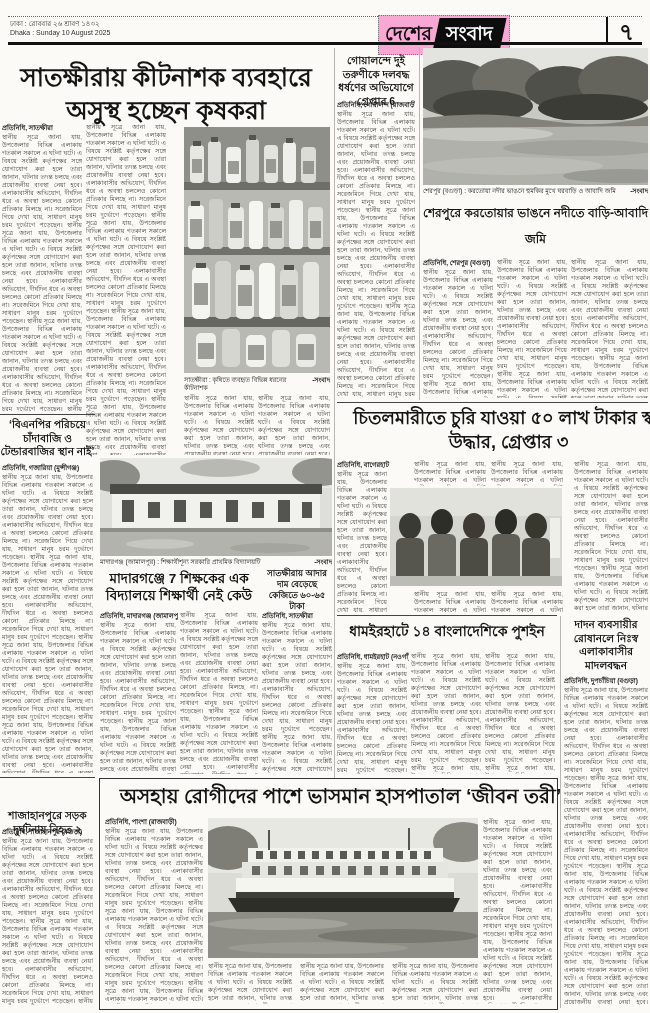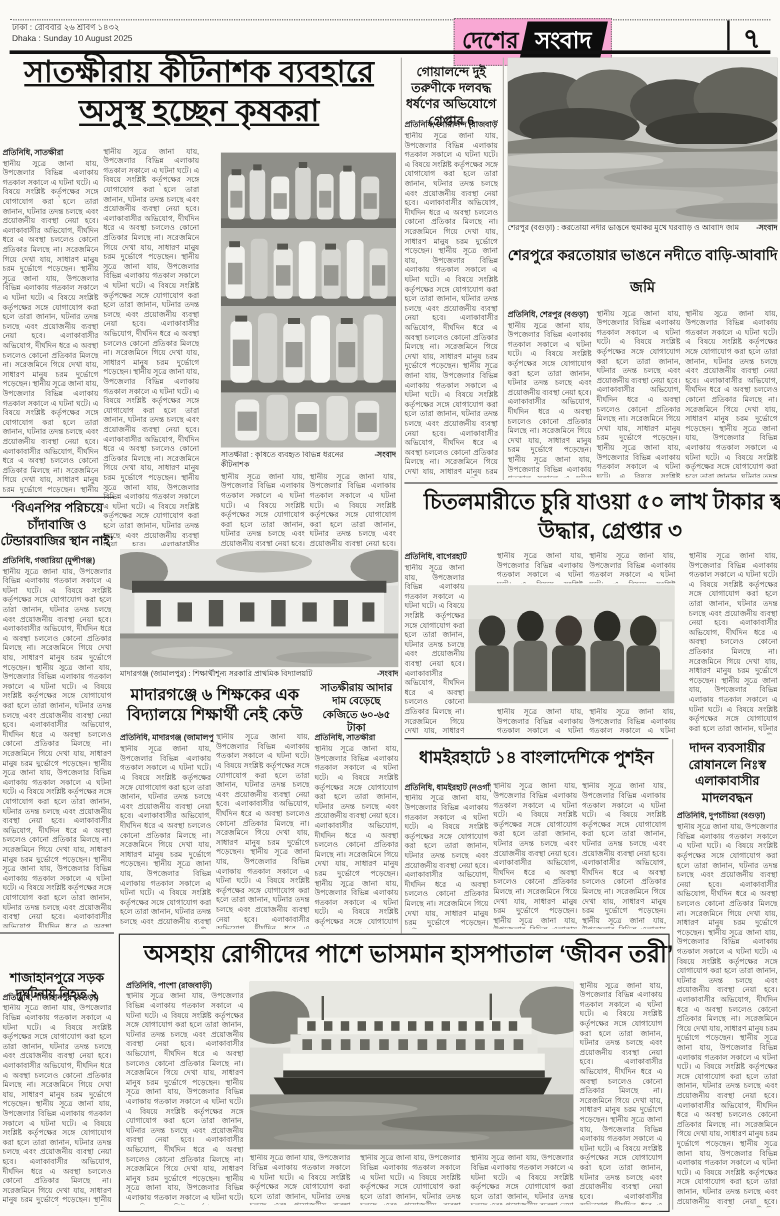--- a/index.html
+++ b/index.html
@@ -46,21 +46,21 @@
 <div class="abs mast-date" style="left:10px;top:19px;">ঢাকা : রোববার ২৬ শ্রাবণ ১৪৩২</div>
 <div class="abs mast-date" style="left:10px;top:28px;">Dhaka : Sunday 10 August 2025</div>
 <div class="abs logo-wrap" style="left:378px;top:15px;">
   <span class="logo-light">দেশের</span>
   <span class="logo-dark"><span>সংবাদ</span></span>
 </div>
 <div class="abs mast-vline" style="left:606px;top:17px;height:25px;"></div>
 <div class="abs page-no" style="left:619px;top:14px;">৭</div>
 <div class="abs thick-rule" style="left:8px;top:42px;width:634px;height:3px;"></div>
 
-<div class="abs hl h-main" style="left:0px;top:44px;width:332px;height:70px;text-decoration:underline;">সাতক্ষীরায় কীটনাশক ব্যবহারে অসুস্থ হচ্ছেন কৃষকরা</div>
+<div class="abs hl h-main" style="left:0px;top:61px;width:332px;height:70px;">সাতক্ষীরায় কীটনাশক ব্যবহারে অসুস্থ হচ্ছেন কৃষকরা</div>
 <div class="abs dateline" style="left:2px;top:123px;width:82px;">প্রতিনিধি, সাতক্ষীরা</div>
 <div class="abs col" style="left:2px;top:133px;width:80px;height:278px;">স্থানীয় সূত্রে জানা যায়, উপজেলার বিভিন্ন এলাকায় গতকাল সকালে এ ঘটনা ঘটে। এ বিষয়ে সংশ্লিষ্ট কর্তৃপক্ষের সঙ্গে যোগাযোগ করা হলে তারা জানান, ঘটনার তদন্ত চলছে এবং প্রয়োজনীয় ব্যবস্থা নেয়া হবে। এলাকাবাসীর অভিযোগ, দীর্ঘদিন ধরে এ অবস্থা চললেও কোনো প্রতিকার মিলছে না। সরেজমিনে গিয়ে দেখা যায়, সাধারণ মানুষ চরম দুর্ভোগে পড়েছেন। স্থানীয় সূত্রে জানা যায়, উপজেলার বিভিন্ন এলাকায় গতকাল সকালে এ ঘটনা ঘটে। এ বিষয়ে সংশ্লিষ্ট কর্তৃপক্ষের সঙ্গে যোগাযোগ করা হলে তারা জানান, ঘটনার তদন্ত চলছে এবং প্রয়োজনীয় ব্যবস্থা নেয়া হবে। এলাকাবাসীর অভিযোগ, দীর্ঘদিন ধরে এ অবস্থা চললেও কোনো প্রতিকার মিলছে না। সরেজমিনে গিয়ে দেখা যায়, সাধারণ মানুষ চরম দুর্ভোগে পড়েছেন। স্থানীয় সূত্রে জানা যায়, উপজেলার বিভিন্ন এলাকায় গতকাল সকালে এ ঘটনা ঘটে। এ বিষয়ে সংশ্লিষ্ট কর্তৃপক্ষের সঙ্গে যোগাযোগ করা হলে তারা জানান, ঘটনার তদন্ত চলছে এবং প্রয়োজনীয় ব্যবস্থা নেয়া হবে। এলাকাবাসীর অভিযোগ, দীর্ঘদিন ধরে এ অবস্থা চললেও কোনো প্রতিকার মিলছে না। সরেজমিনে গিয়ে দেখা যায়, সাধারণ মানুষ চরম দুর্ভোগে পড়েছেন। স্থানীয় সূত্রে জানা যায়, উপজেলার বিভিন্ন এলাকায় গতকাল সকালে এ ঘটনা ঘটে। এ বিষয়ে সংশ্লিষ্ট কর্তৃপক্ষের সঙ্গে যোগাযোগ করা হলে তারা জানান, ঘটনার তদন্ত চলছে এবং প্রয়োজনীয় ব্যবস্থা নেয়া হবে। এলাকাবাসীর অভিযোগ, দীর্ঘদিন ধরে এ অবস্থা চললেও কোনো প্রতিকার মিলছে না। সরেজমিনে গিয়ে দেখা যায়, সাধারণ মানুষ চরম দুর্ভোগে পড়েছেন। স্থানীয় সূত্রে জানা যায়, উপজেলার বিভিন্ন এলাকায় গতকাল সকালে এ ঘটনা ঘটে। এ বিষয়ে সংশ্লিষ্ট কর্তৃপক্ষের সঙ্গে যোগাযোগ করা হলে তারা জানান, ঘটনার তদন্ত চলছে এবং প্রয়োজনীয় ব্যবস্থা নেয়া হবে। এলাকাবাসীর অভিযোগ, দীর্ঘদিন ধরে এ অবস্থা চললেও কোনো প্রতিকার মিলছে না। সরেজমিনে গিয়ে দেখা যায়, সাধারণ মানুষ চরম দুর্ভোগে পড়েছেন। </div>
 <div class="abs col" style="left:86px;top:123px;width:80px;height:332px;">স্থানীয় সূত্রে জানা যায়, উপজেলার বিভিন্ন এলাকায় গতকাল সকালে এ ঘটনা ঘটে। এ বিষয়ে সংশ্লিষ্ট কর্তৃপক্ষের সঙ্গে যোগাযোগ করা হলে তারা জানান, ঘটনার তদন্ত চলছে এবং প্রয়োজনীয় ব্যবস্থা নেয়া হবে। এলাকাবাসীর অভিযোগ, দীর্ঘদিন ধরে এ অবস্থা চললেও কোনো প্রতিকার মিলছে না। সরেজমিনে গিয়ে দেখা যায়, সাধারণ মানুষ চরম দুর্ভোগে পড়েছেন। স্থানীয় সূত্রে জানা যায়, উপজেলার বিভিন্ন এলাকায় গতকাল সকালে এ ঘটনা ঘটে। এ বিষয়ে সংশ্লিষ্ট কর্তৃপক্ষের সঙ্গে যোগাযোগ করা হলে তারা জানান, ঘটনার তদন্ত চলছে এবং প্রয়োজনীয় ব্যবস্থা নেয়া হবে। এলাকাবাসীর অভিযোগ, দীর্ঘদিন ধরে এ অবস্থা চললেও কোনো প্রতিকার মিলছে না। সরেজমিনে গিয়ে দেখা যায়, সাধারণ মানুষ চরম দুর্ভোগে পড়েছেন। স্থানীয় সূত্রে জানা যায়, উপজেলার বিভিন্ন এলাকায় গতকাল সকালে এ ঘটনা ঘটে। এ বিষয়ে সংশ্লিষ্ট কর্তৃপক্ষের সঙ্গে যোগাযোগ করা হলে তারা জানান, ঘটনার তদন্ত চলছে এবং প্রয়োজনীয় ব্যবস্থা নেয়া হবে। এলাকাবাসীর অভিযোগ, দীর্ঘদিন ধরে এ অবস্থা চললেও কোনো প্রতিকার মিলছে না। সরেজমিনে গিয়ে দেখা যায়, সাধারণ মানুষ চরম দুর্ভোগে পড়েছেন। স্থানীয় সূত্রে জানা যায়, উপজেলার বিভিন্ন এলাকায় গতকাল সকালে এ ঘটনা ঘটে। এ বিষয়ে সংশ্লিষ্ট কর্তৃপক্ষের সঙ্গে যোগাযোগ করা হলে তারা জানান, ঘটনার তদন্ত চলছে এবং প্রয়োজনীয় ব্যবস্থা নেয়া হবে। এলাকাবাসীর অভিযোগ, দীর্ঘদিন ধরে এ অবস্থা চললেও কোনো প্রতিকার মিলছে না। সরেজমিনে গিয়ে দেখা যায়, সাধারণ মানুষ চরম দুর্ভোগে পড়েছেন। স্থানীয় সূত্রে জানা যায়, উপজেলার বিভিন্ন এলাকায় গতকাল সকালে এ ঘটনা ঘটে। এ বিষয়ে সংশ্লিষ্ট কর্তৃপক্ষের সঙ্গে যোগাযোগ করা হলে তারা জানান, ঘটনার তদন্ত চলছে এবং প্রয়োজনীয় ব্যবস্থা নেয়া হবে। এলাকাবাসীর অভিযোগ, দীর্ঘদিন ধরে এ অবস্থা চললেও কোনো প্রতিকার মিলছে না। সরেজমিনে গিয়ে দেখা যায়, সাধারণ মানুষ চরম দুর্ভোগে পড়েছেন। স্থানীয় সূত্রে জানা যায়, উপজেলার বিভিন্ন এলাকায় গতকাল সকালে এ ঘটনা ঘটে। এ বিষয়ে সংশ্লিষ্ট কর্তৃপক্ষের সঙ্গে যোগাযোগ করা হলে তারা জানান, ঘটনার তদন্ত চলছে এবং প্রয়োজনীয় ব্যবস্থা নেয়া হবে। এলাকাবাসীর অভিযোগ, দীর্ঘদিন ধরে এ অবস্থা চললেও কোনো প্রতিকার মিলছে না। সরেজমিনে গিয়ে দেখা যায়, সাধারণ মানুষ চরম দুর্ভোগে পড়েছেন। </div>
 
 <div class="abs photo" style="left:184px;top:127px;width:146px;height:246px;">
   <svg viewBox="0 0 146 246" preserveAspectRatio="none">
     <rect width="146" height="246" fill="#b9b9b3"></rect>
     <rect y="0" width="146" height="60" fill="#8f8f89"></rect>
     <rect y="55" width="146" height="8" fill="#6e6e68"></rect>
     <rect y="120" width="146" height="8" fill="#72726c"></rect>
@@ -161,21 +161,21 @@
     <rect y="70" width="232" height="28" fill="#b3b3ad"></rect>
     <rect y="70" width="232" height="4" fill="#8f8f89"></rect>
     <ellipse cx="60" cy="86" rx="34" ry="5" fill="#c6c6c0"></ellipse>
     <ellipse cx="170" cy="90" rx="40" ry="5" fill="#a5a59f"></ellipse>
   </svg>
 </div>
 <div class="abs capline" style="left:100px;top:558px;width:232px;height:9px;">
   <span>মাদারগঞ্জ (জামালপুর) : শিক্ষার্থীশূন্য সরকারি প্রাথমিক বিদ্যালয়টি</span>
   <span class="cap-credit">-সংবাদ</span>
 </div>
-<div class="abs hl h-md" style="left:100px;top:570px;width:158px;height:36px;">মাদারগঞ্জে ৬ শিক্ষকের এক বিদ্যালয়ে শিক্ষার্থী নেই কেউ</div>
+<div class="abs hl h-md" style="left:100px;top:570px;width:158px;height:36px;">মাদারগঞ্জে 7 শিক্ষকের এক বিদ্যালয়ে শিক্ষার্থী নেই কেউ</div>
 <div class="abs hl h-xs" style="left:262px;top:568px;width:70px;height:36px;">সাতক্ষীরায় আদার দাম বেড়েছে কেজিতে ৬০-৬৫ টাকা</div>
 <div class="abs dateline" style="left:100px;top:611px;width:78px;">প্রতিনিধি, মাদারগঞ্জ (জামালপুর)</div>
 <div class="abs col" style="left:100px;top:621px;width:76px;height:153px;">স্থানীয় সূত্রে জানা যায়, উপজেলার বিভিন্ন এলাকায় গতকাল সকালে এ ঘটনা ঘটে। এ বিষয়ে সংশ্লিষ্ট কর্তৃপক্ষের সঙ্গে যোগাযোগ করা হলে তারা জানান, ঘটনার তদন্ত চলছে এবং প্রয়োজনীয় ব্যবস্থা নেয়া হবে। এলাকাবাসীর অভিযোগ, দীর্ঘদিন ধরে এ অবস্থা চললেও কোনো প্রতিকার মিলছে না। সরেজমিনে গিয়ে দেখা যায়, সাধারণ মানুষ চরম দুর্ভোগে পড়েছেন। স্থানীয় সূত্রে জানা যায়, উপজেলার বিভিন্ন এলাকায় গতকাল সকালে এ ঘটনা ঘটে। এ বিষয়ে সংশ্লিষ্ট কর্তৃপক্ষের সঙ্গে যোগাযোগ করা হলে তারা জানান, ঘটনার তদন্ত চলছে এবং প্রয়োজনীয় ব্যবস্থা নেয়া হবে। এলাকাবাসীর অভিযোগ, দীর্ঘদিন ধরে এ অবস্থা চললেও কোনো প্রতিকার মিলছে না। সরেজমিনে গিয়ে দেখা যায়, সাধারণ মানুষ চরম দুর্ভোগে পড়েছেন। স্থানীয় সূত্রে জানা যায়, উপজেলার বিভিন্ন এলাকায় গতকাল সকালে এ ঘটনা ঘটে। এ বিষয়ে সংশ্লিষ্ট কর্তৃপক্ষের সঙ্গে যোগাযোগ করা হলে তারা জানান, ঘটনার তদন্ত চলছে এবং প্রয়োজনীয় ব্যবস্থা নেয়া হবে। এলাকাবাসীর অভিযোগ, দীর্ঘদিন ধরে এ অবস্থা চললেও কোনো প্রতিকার মিলছে না। সরেজমিনে গিয়ে দেখা যায়, সাধারণ মানুষ চরম দুর্ভোগে পড়েছেন। </div>
 <div class="abs col" style="left:180px;top:611px;width:78px;height:163px;">স্থানীয় সূত্রে জানা যায়, উপজেলার বিভিন্ন এলাকায় গতকাল সকালে এ ঘটনা ঘটে। এ বিষয়ে সংশ্লিষ্ট কর্তৃপক্ষের সঙ্গে যোগাযোগ করা হলে তারা জানান, ঘটনার তদন্ত চলছে এবং প্রয়োজনীয় ব্যবস্থা নেয়া হবে। এলাকাবাসীর অভিযোগ, দীর্ঘদিন ধরে এ অবস্থা চললেও কোনো প্রতিকার মিলছে না। সরেজমিনে গিয়ে দেখা যায়, সাধারণ মানুষ চরম দুর্ভোগে পড়েছেন। স্থানীয় সূত্রে জানা যায়, উপজেলার বিভিন্ন এলাকায় গতকাল সকালে এ ঘটনা ঘটে। এ বিষয়ে সংশ্লিষ্ট কর্তৃপক্ষের সঙ্গে যোগাযোগ করা হলে তারা জানান, ঘটনার তদন্ত চলছে এবং প্রয়োজনীয় ব্যবস্থা নেয়া হবে। এলাকাবাসীর অভিযোগ, দীর্ঘদিন ধরে এ অবস্থা চললেও কোনো প্রতিকার মিলছে না। সরেজমিনে গিয়ে দেখা যায়, সাধারণ মানুষ চরম দুর্ভোগে পড়েছেন। স্থানীয় সূত্রে জানা যায়, উপজেলার বিভিন্ন এলাকায় গতকাল সকালে এ ঘটনা ঘটে। এ বিষয়ে সংশ্লিষ্ট কর্তৃপক্ষের সঙ্গে যোগাযোগ করা হলে তারা জানান, ঘটনার তদন্ত চলছে এবং প্রয়োজনীয় ব্যবস্থা নেয়া হবে। এলাকাবাসীর অভিযোগ, দীর্ঘদিন ধরে এ অবস্থা চললেও কোনো প্রতিকার মিলছে না। সরেজমিনে গিয়ে দেখা যায়, সাধারণ মানুষ চরম দুর্ভোগে পড়েছেন। স্থানীয় সূত্রে জানা যায়, উপজেলার বিভিন্ন এলাকায় গতকাল সকালে এ ঘটনা ঘটে। এ বিষয়ে সংশ্লিষ্ট কর্তৃপক্ষের সঙ্গে যোগাযোগ করা হলে তারা জানান, ঘটনার তদন্ত চলছে এবং প্রয়োজনীয় ব্যবস্থা নেয়া হবে। এলাকাবাসীর অভিযোগ, দীর্ঘদিন ধরে এ অবস্থা চললেও কোনো প্রতিকার মিলছে না। সরেজমিনে গিয়ে দেখা যায়, সাধারণ মানুষ চরম দুর্ভোগে পড়েছেন। </div>
 <div class="abs dateline" style="left:262px;top:611px;width:70px;">প্রতিনিধি, সাতক্ষীরা</div>
 <div class="abs col" style="left:262px;top:621px;width:70px;height:153px;">স্থানীয় সূত্রে জানা যায়, উপজেলার বিভিন্ন এলাকায় গতকাল সকালে এ ঘটনা ঘটে। এ বিষয়ে সংশ্লিষ্ট কর্তৃপক্ষের সঙ্গে যোগাযোগ করা হলে তারা জানান, ঘটনার তদন্ত চলছে এবং প্রয়োজনীয় ব্যবস্থা নেয়া হবে। এলাকাবাসীর অভিযোগ, দীর্ঘদিন ধরে এ অবস্থা চললেও কোনো প্রতিকার মিলছে না। সরেজমিনে গিয়ে দেখা যায়, সাধারণ মানুষ চরম দুর্ভোগে পড়েছেন। স্থানীয় সূত্রে জানা যায়, উপজেলার বিভিন্ন এলাকায় গতকাল সকালে এ ঘটনা ঘটে। এ বিষয়ে সংশ্লিষ্ট কর্তৃপক্ষের সঙ্গে যোগাযোগ করা হলে তারা জানান, ঘটনার তদন্ত চলছে এবং প্রয়োজনীয় ব্যবস্থা নেয়া হবে। এলাকাবাসীর অভিযোগ, দীর্ঘদিন ধরে এ অবস্থা চললেও কোনো প্রতিকার মিলছে না। সরেজমিনে গিয়ে দেখা যায়, সাধারণ মানুষ চরম দুর্ভোগে পড়েছেন। স্থানীয় সূত্রে জানা যায়, উপজেলার বিভিন্ন এলাকায় গতকাল সকালে এ ঘটনা ঘটে। এ বিষয়ে সংশ্লিষ্ট কর্তৃপক্ষের সঙ্গে যোগাযোগ করা হলে তারা জানান, ঘটনার তদন্ত চলছে এবং প্রয়োজনীয় ব্যবস্থা নেয়া হবে। এলাকাবাসীর অভিযোগ, দীর্ঘদিন ধরে এ অবস্থা চললেও কোনো প্রতিকার মিলছে না। সরেজমিনে গিয়ে দেখা যায়, সাধারণ মানুষ চরম দুর্ভোগে পড়েছেন। </div>
 
 <div class="abs vrule" style="left:334px;top:48px;height:960px;"></div>
 <div class="abs vrule" style="left:419px;top:48px;height:352px;"></div>
 

